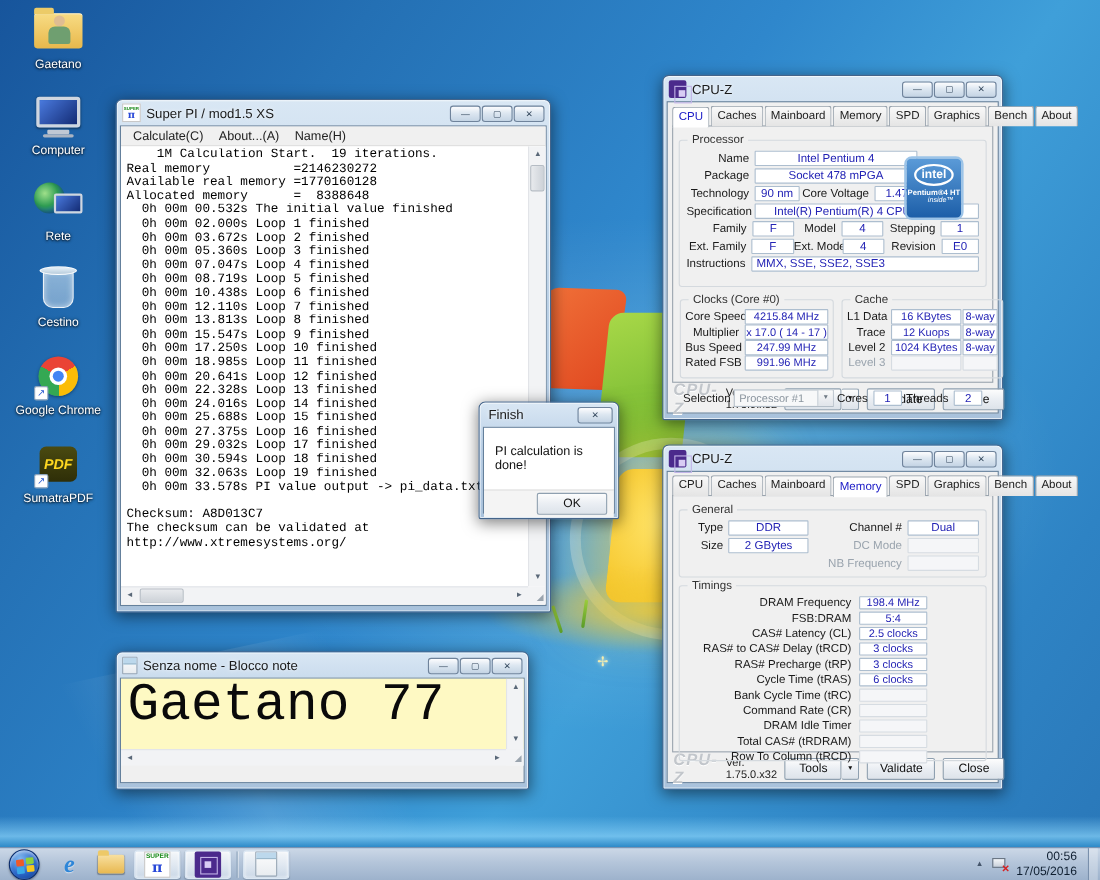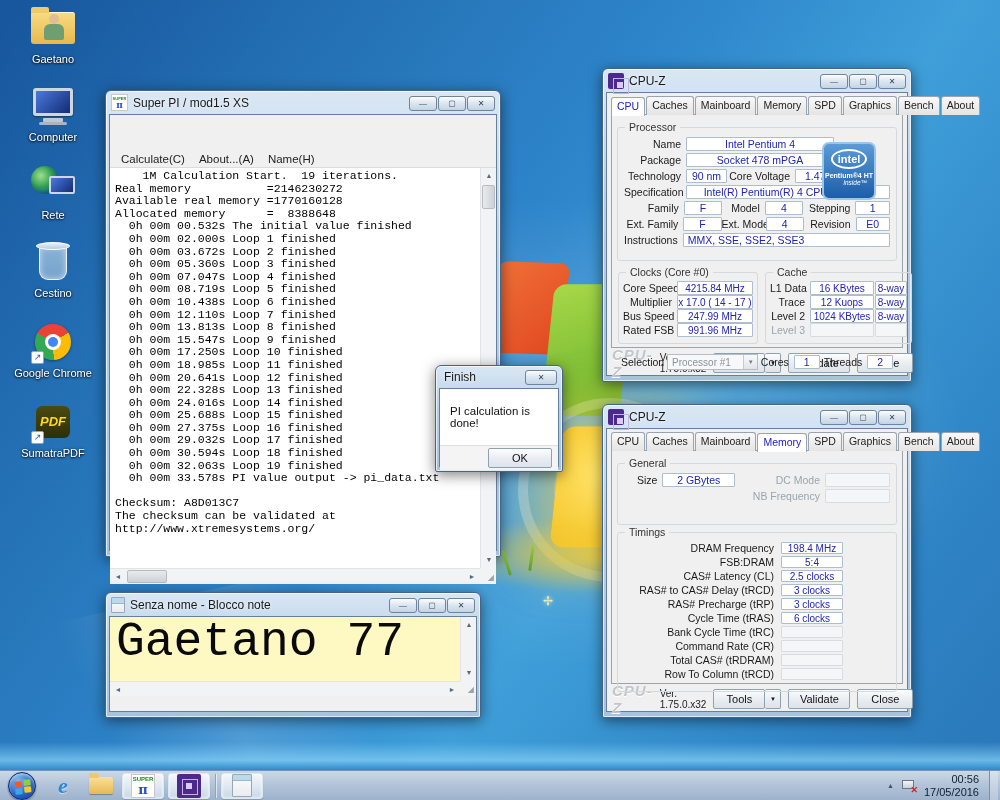--- a/index.html
+++ b/index.html
@@ -59,21 +59,21 @@
 
   
   .win { position:absolute; border:1px solid #44648a; border-radius:6px 6px 2px 2px; padding:0 3px 3px 3px;
       background:linear-gradient(#d9e7f4,#b9cfe6 40%,#a9c2dc); box-shadow:0 3px 14px rgba(0,0,0,.5), inset 0 0 0 1px rgba(255,255,255,.65); z-index:10; }
   .titlebar { height:23px; display:flex; align-items:center; padding:0 2px; }
   .ttext { font-size:12px; color:#1a1a1a; margin-left:5px; text-shadow:0 0 4px rgba(255,255,255,.9); white-space:nowrap; }
   .capbtns { margin-left:auto; display:flex; padding-top:1px; }
   .capbtn { width:28px; height:15px; margin-left:1px; border:1px solid #6f839b; border-radius:3px; text-align:center;
       background:linear-gradient(#fdfdfe,#dde7f1 45%,#c4d4e4); font-size:8px; line-height:13px; color:#33475c; }
   .client { background:#f0f0f0; border:1px solid #64809c; }
-  .menubar { height:18px; display:flex; align-items:center; background:#f0f0f0; border-bottom:1px solid #dcdcdc; padding-left:4px;margin-top:35px; }
+  .menubar { height:18px; display:flex; align-items:center; background:#f0f0f0; border-bottom:1px solid #dcdcdc; padding-left:4px; }
   .mitem { font-size:11.5px; color:#222; padding:0 7px; }
 
   
   .sp-text { position:relative; background:#fff; height:398px; overflow:hidden; }
   .sp-lines { position:absolute; left:5px; top:2px; right:18px; }
   .tline { height:12.6px; line-height:12.6px; font-family:"Liberation Mono",monospace; font-size:11.5px; color:#000; white-space:pre; overflow:hidden; }
   .vscroll { position:absolute; top:0; right:0; bottom:16px; width:16px; background:#f2f3f5; border-left:1px solid #e2e4e8; }
   .hscroll { position:absolute; left:0; right:16px; bottom:0; height:16px; background:#f2f3f5; border-top:1px solid #e2e4e8; }
   .sarrow { position:absolute; width:16px; height:16px; font-size:7px; text-align:center; line-height:16px; color:#5a6878; }
   .sthumb { position:absolute; background:linear-gradient(90deg,#e8eaed,#cdd2d8); border:1px solid #b5bcc4; border-radius:2px; }
@@ -456,20 +456,26 @@
         <span class="tab sel">Memory</span>
         <span class="tab">SPD</span>
         <span class="tab">Graphics</span>
         <span class="tab">Bench</span>
         <span class="tab">About</span>
       </div>
       <div class="tabpage" style="height:234px">
         <div class="gbox" style="height:62px">
           <span class="glabel">General</span>
           <div class="cz-row">
+            <span class="cz-label" style="width:40px">Type</span>
+            <span class="box" style="width:76px">DDR</span>
+            <span class="cz-label" style="width:94px">Channel #</span>
+            <span class="box" style="width:68px">Dual</span>
+          </div>
+          <div class="cz-row">
             <span class="cz-label" style="width:40px">Size</span>
             <span class="box" style="width:76px">2 GBytes</span>
             <span class="cz-label dis-t" style="width:94px">DC Mode</span>
             <span class="box dis" style="width:68px"></span>
           </div>
           <div class="cz-row">
             <span style="width:116px"></span>
             <span class="cz-label dis-t" style="width:94px">NB Frequency</span>
             <span class="box dis" style="width:68px"></span>
           </div>
@@ -499,20 +505,24 @@
           <div class="tm-row">
               <span class="tm-label">Cycle Time (tRAS)</span>
               <span class="box tm-box">6 clocks</span>
             </div>
           <div class="tm-row">
               <span class="tm-label dis-t">Bank Cycle Time (tRC)</span>
               <span class="box tm-box dis"></span>
             </div>
           <div class="tm-row">
               <span class="tm-label dis-t">Command Rate (CR)</span>
+              <span class="box tm-box dis"></span>
+            </div>
+          <div class="tm-row">
+              <span class="tm-label dis-t">DRAM Idle Timer</span>
               <span class="box tm-box dis"></span>
             </div>
           <div class="tm-row">
               <span class="tm-label dis-t">Total CAS# (tRDRAM)</span>
               <span class="box tm-box dis"></span>
             </div>
           <div class="tm-row">
               <span class="tm-label dis-t">Row To Column (tRCD)</span>
               <span class="box tm-box dis"></span>
             </div>

